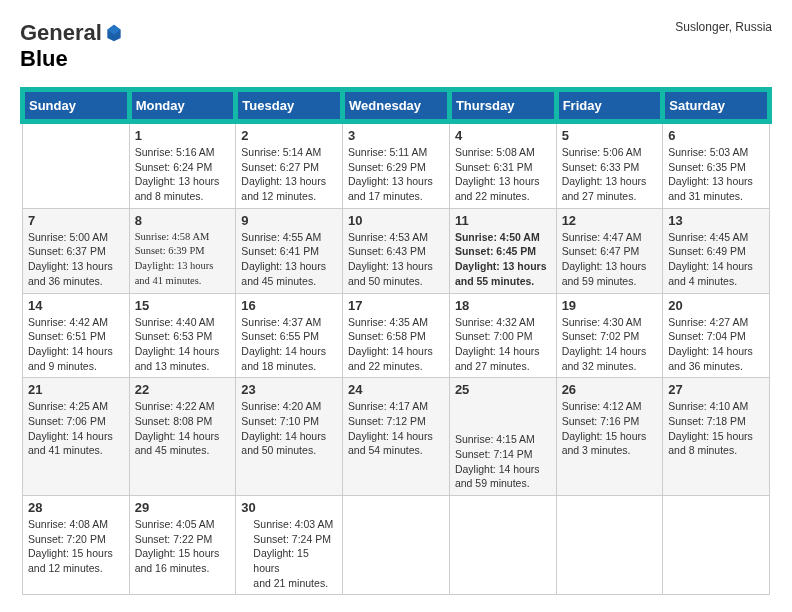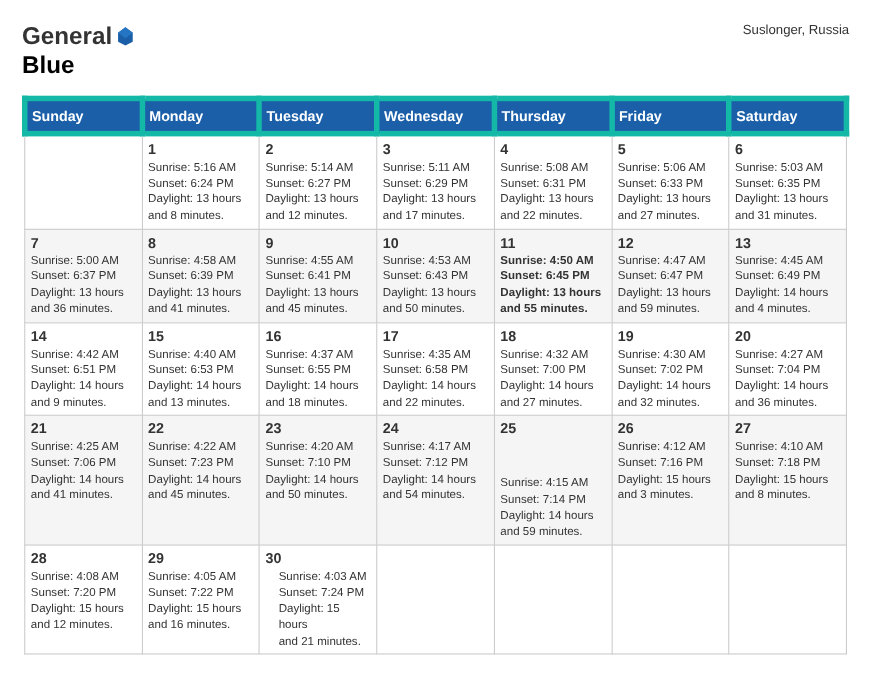--- a/index.html
+++ b/index.html
@@ -172,21 +172,21 @@
       <tr>
         <td>
           <div class="day-num">7</div>
           <div class="day-info" style="white-space: pre-line;">Sunrise: 5:00 AM
 Sunset: 6:37 PM
 Daylight: 13 hours
 and 36 minutes.</div>
         </td>
         <td>
           <div class="day-num">8</div>
-          <div class="day-info" style="white-space: pre-line;">Sunrise: 4:58 AM
+          <div class="day-info" style="white-space: pre-line; font-family: Liberation Serif, serif;">Sunrise: 4:58 AM
 Sunset: 6:39 PM
 Daylight: 13 hours
 and 41 minutes.</div>
         </td>
         <td>
           <div class="day-num">9</div>
           <div class="day-info" style="white-space: pre-line;">Sunrise: 4:55 AM
 Sunset: 6:41 PM
 Daylight: 13 hours
 and 45 minutes.</div>
@@ -275,21 +275,21 @@
         <td>
           <div class="day-num">21</div>
           <div class="day-info" style="white-space: pre-line;">Sunrise: 4:25 AM
 Sunset: 7:06 PM
 Daylight: 14 hours
 and 41 minutes.</div>
         </td>
         <td>
           <div class="day-num">22</div>
           <div class="day-info" style="white-space: pre-line;">Sunrise: 4:22 AM
-Sunset: 7:23 PM
+Sunset: 8:08 PM
 Daylight: 14 hours
 and 45 minutes.</div>
         </td>
         <td>
           <div class="day-num">23</div>
           <div class="day-info" style="white-space: pre-line;">Sunrise: 4:20 AM
 Sunset: 7:10 PM
 Daylight: 14 hours
 and 50 minutes.</div>
         </td>

